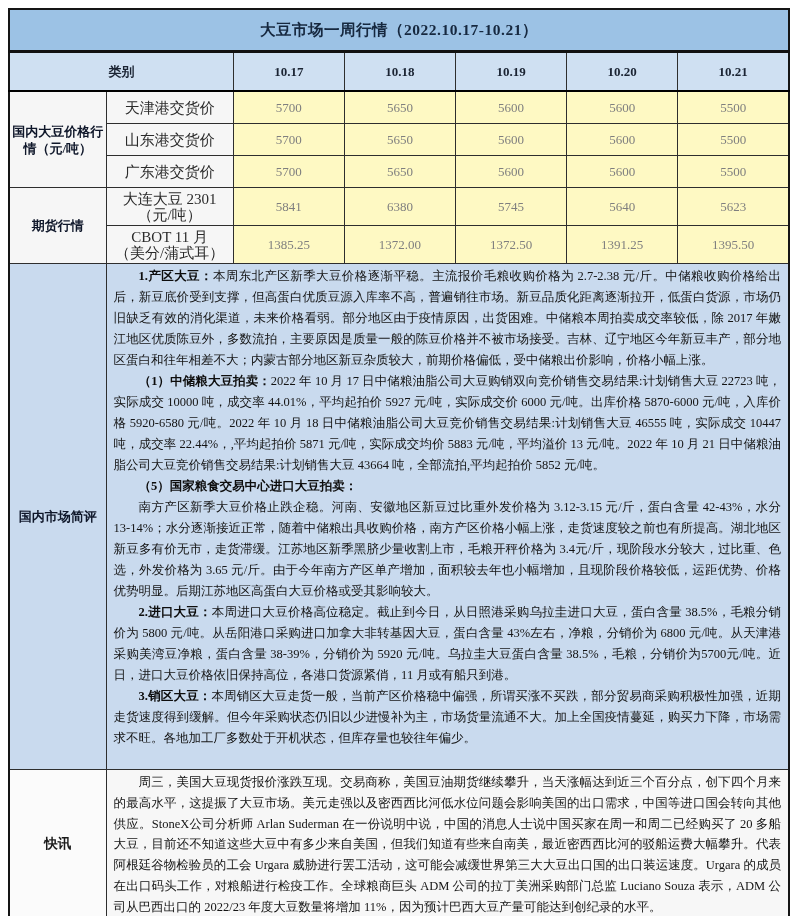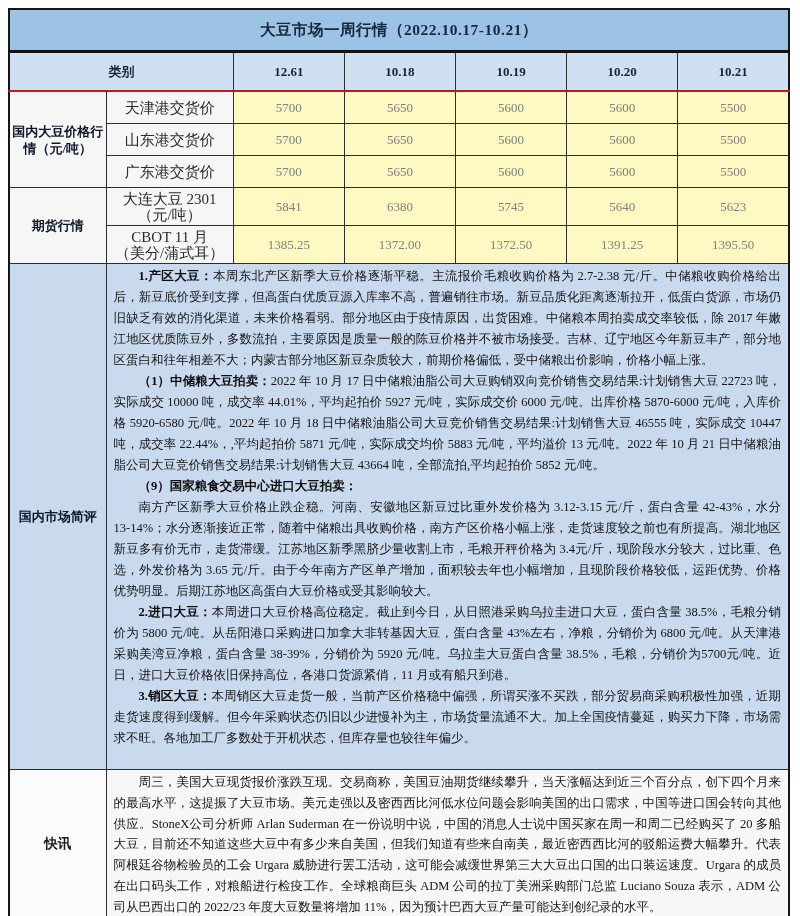--- a/index.html
+++ b/index.html
@@ -29,21 +29,21 @@
   
   td.title-cell{
     height:40px;background:#9cc2e5;text-align:center;
     font-weight:bold;font-size:15.5px;color:#16283f;
     border-bottom:3px solid #111;letter-spacing:.5px;
   }
   
   tr.head td{
     height:37px;background:#cfe0f2;text-align:center;
     font-weight:bold;font-size:13px;color:#1b2433;
-    border-bottom:2px solid #b91c1c;
+    border-bottom:2px solid #000000;
   }
   
   td.seclabel{
     background:#f6f6f6;text-align:center;font-weight:bold;
     font-size:13px;color:#0f172a;line-height:17px;padding:0 2px;
   }
   td.sub{
     background:#f6f6f6;text-align:center;font-size:15px;color:#2b2b2b;
     line-height:16px;padding:0 2px;
   }
@@ -89,21 +89,21 @@
         <col class="cD">
     </colgroup>
 
     <tbody>
         <tr>
       <td class="title-cell" colspan="7">大豆市场一周行情（2022.10.17-10.21）</td>
     </tr>
 
     <tr class="head">
       <td colspan="2">类别</td>
-      <td>12.61</td>
+      <td>10.17</td>
       <td>10.18</td>
       <td>10.19</td>
       <td>10.20</td>
       <td>10.21</td>
     </tr>
 
     <tr class="price">
       <td class="seclabel" rowspan="3">国内大豆价格行情（元/吨）</td>
       <td class="sub">天津港交货价</td>
       <td class="num">5700</td>
@@ -151,21 +151,21 @@
       <td class="num">1372.50</td>
       <td class="num">1391.25</td>
       <td class="num">1395.50</td>
     </tr>
 
     <tr>
       <td class="seclabel review-label">国内市场简评</td>
       <td class="review-cell" colspan="6">
         <p><b>1.产区大豆：</b><span>本周东北产区新季大豆价格逐渐平稳。主流报价毛粮收购价格为 2.7-2.38 元/斤。中储粮收购价格给出后，新豆底价受到支撑，但高蛋白优质豆源入库率不高，普遍销往市场。新豆品质化距离逐渐拉开，低蛋白货源，市场仍旧缺乏有效的消化渠道，未来价格看弱。部分地区由于疫情原因，出货困难。中储粮本周拍卖成交率较低，除 2017 年嫩江地区优质陈豆外，多数流拍，主要原因是质量一般的陈豆价格并不被市场接受。吉林、辽宁地区今年新豆丰产，部分地区蛋白和往年相差不大；内蒙古部分地区新豆杂质较大，前期价格偏低，受中储粮出价影响，价格小幅上涨。</span></p>
         <p><b>（1）中储粮大豆拍卖：</b><span>2022 年 10 月 17 日中储粮油脂公司大豆购销双向竞价销售交易结果:计划销售大豆 22723 吨，实际成交 10000 吨，成交率 44.01%，平均起拍价 5927 元/吨，实际成交价 6000 元/吨。出库价格 5870-6000 元/吨，入库价格 5920-6580 元/吨。2022 年 10 月 18 日中储粮油脂公司大豆竞价销售交易结果:计划销售大豆 46555 吨，实际成交 10447 吨，成交率 22.44%，,平均起拍价 5871 元/吨，实际成交均价 5883 元/吨，平均溢价 13 元/吨。2022 年 10 月 21 日中储粮油脂公司大豆竞价销售交易结果:计划销售大豆 43664 吨，全部流拍,平均起拍价 5852 元/吨。</span></p>
-        <p><b>（9）国家粮食交易中心进口大豆拍卖：</b><span></span></p>
+        <p><b>（5）国家粮食交易中心进口大豆拍卖：</b><span></span></p>
         <p><b></b><span>南方产区新季大豆价格止跌企稳。河南、安徽地区新豆过比重外发价格为 3.12-3.15 元/斤，蛋白含量 42-43%，水分 13-14%；水分逐渐接近正常，随着中储粮出具收购价格，南方产区价格小幅上涨，走货速度较之前也有所提高。湖北地区新豆多有价无市，走货滞缓。江苏地区新季黑脐少量收割上市，毛粮开秤价格为 3.4元/斤，现阶段水分较大，过比重、色选，外发价格为 3.65 元/斤。由于今年南方产区单产增加，面积较去年也小幅增加，且现阶段价格较低，运距优势、价格优势明显。后期江苏地区高蛋白大豆价格或受其影响较大。</span></p>
         <p><b>2.进口大豆：</b><span>本周进口大豆价格高位稳定。截止到今日，从日照港采购乌拉圭进口大豆，蛋白含量 38.5%，毛粮分销价为 5800 元/吨。从岳阳港口采购进口加拿大非转基因大豆，蛋白含量 43%左右，净粮，分销价为 6800 元/吨。从天津港采购美湾豆净粮，蛋白含量 38-39%，分销价为 5920 元/吨。乌拉圭大豆蛋白含量 38.5%，毛粮，分销价为5700元/吨。近日，进口大豆价格依旧保持高位，各港口货源紧俏，11 月或有船只到港。</span></p>
         <p><b>3.销区大豆：</b><span>本周销区大豆走货一般，当前产区价格稳中偏强，所谓买涨不买跌，部分贸易商采购积极性加强，近期走货速度得到缓解。但今年采购状态仍旧以少进慢补为主，市场货量流通不大。加上全国疫情蔓延，购买力下降，市场需求不旺。各地加工厂多数处于开机状态，但库存量也较往年偏少。</span></p>
       </td>
     </tr>
 
     <tr>
       <td class="news-label">快讯</td>
       <td class="news-cell" colspan="6">
         <p><span>周三，美国大豆现货报价涨跌互现。交易商称，美国豆油期货继续攀升，当天涨幅达到近三个百分点，创下四个月来的最高水平，这提振了大豆市场。美元走强以及密西西比河低水位问题会影响美国的出口需求，中国等进口国会转向其他供应。</span><span class="wavy">StoneX</span><span>公司分析师 </span><span class="wavy">Arlan Suderman</span><span> 在一份说明中说，中国的消息人士说中国买家在周一和周二已经购买了 20 多船大豆，目前还不知道这些大豆中有多少来自美国，但我们知道有些来自南美，最近密西西比河的驳船运费大幅攀升。代表阿根廷谷物检验员的工会 </span><span class="wavy">Urgara</span><span> 威胁进行罢工活动，这可能会减缓世界第三大大豆出口国的出口装运速度。</span><span class="wavy">Urgara</span><span> 的成员在出口码头工作，对粮船进行检疫工作。全球粮商巨头 ADM 公司的拉丁美洲采购部门总监 </span><span class="wavy">Luciano Souza</span><span> 表示，ADM 公司从巴西出口的 2022/23 年度大豆数量将增加 11%，因为预计巴西大豆产量可能达到创纪录的水平。</span></p>

